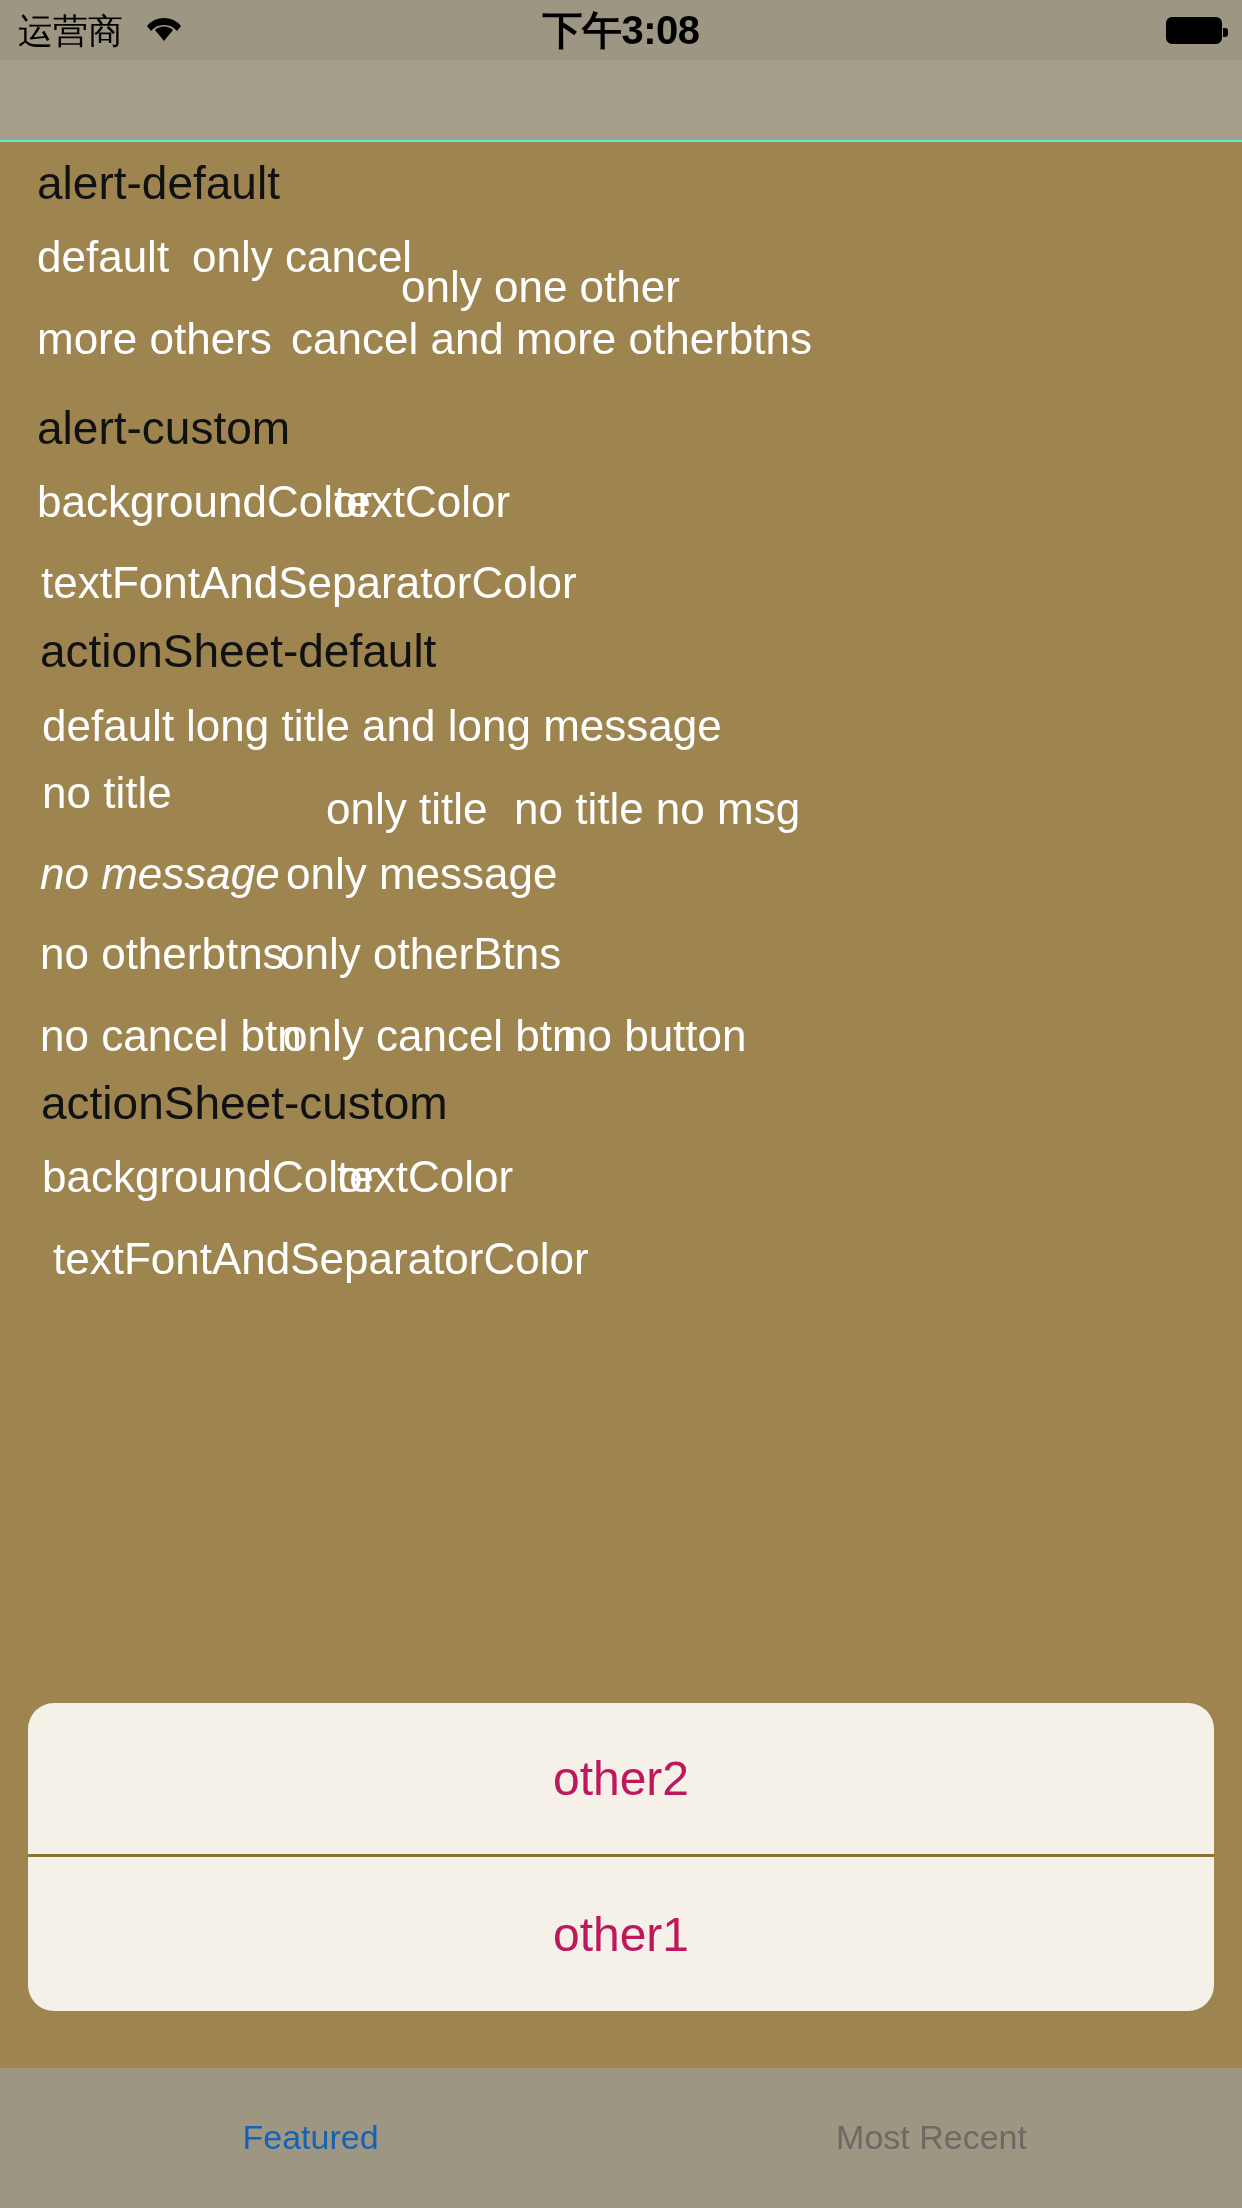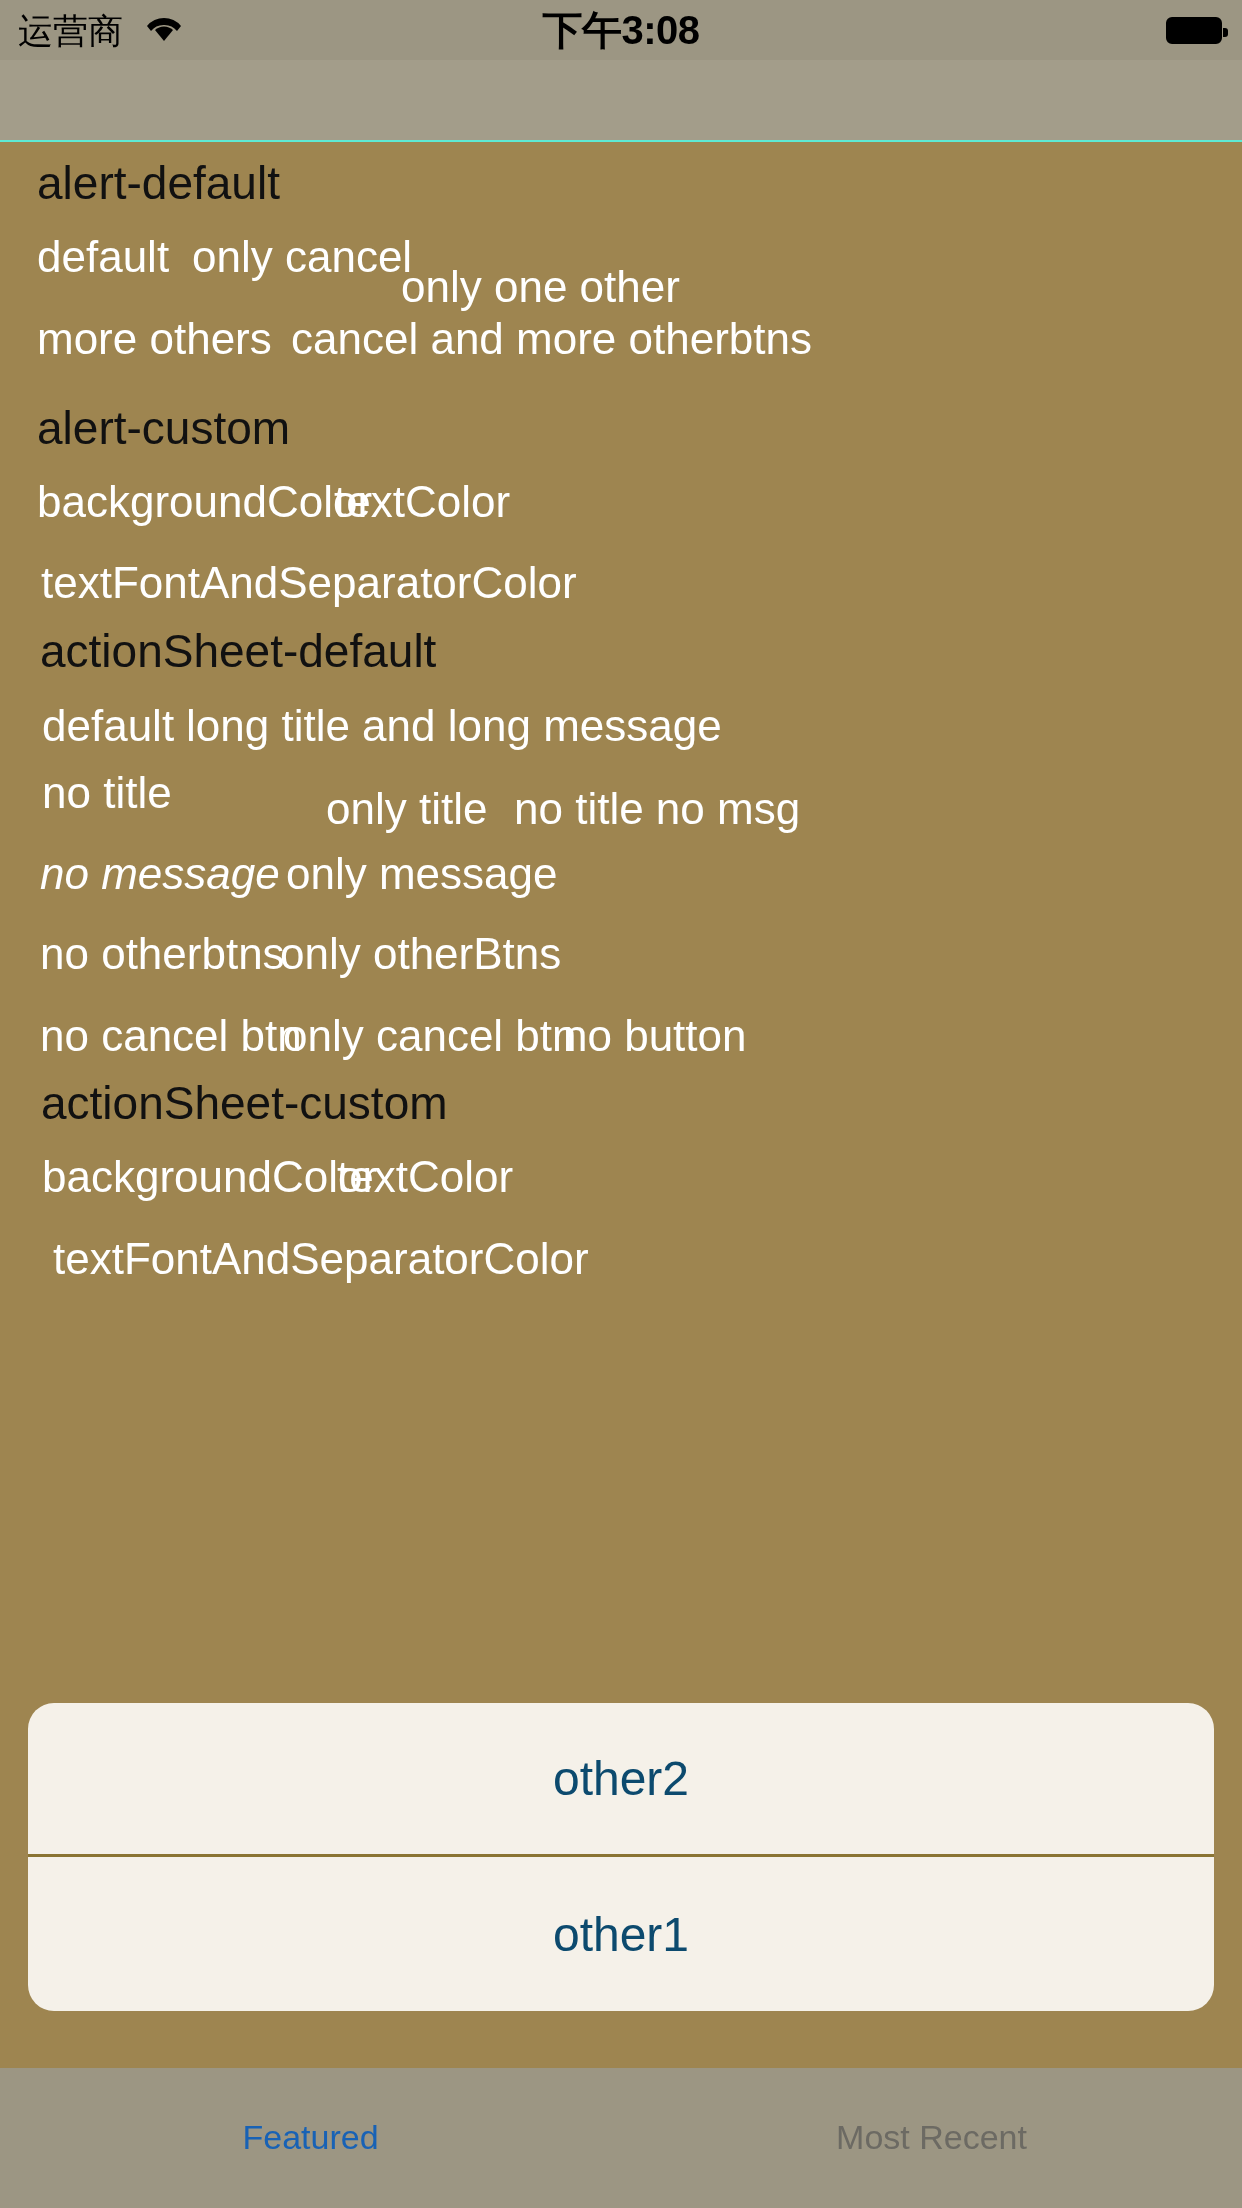--- a/index.html
+++ b/index.html
@@ -152,21 +152,21 @@
     border-radius: 26px;
     overflow: hidden;
     pointer-events: auto;
   }
   .sheet-row {
     height: 154px;
     display: flex;
     align-items: center;
     justify-content: center;
     font-size: 48px;
-    color: #0c4a6e;
+    color: #be185d;
     cursor: pointer;
     box-sizing: border-box;
   }
   .sheet-row.divided {
     border-bottom: 3px solid #8a7433;
   }
   .sheet-cancel {
     position: absolute;
     left: 28px;
     width: 1186px;

